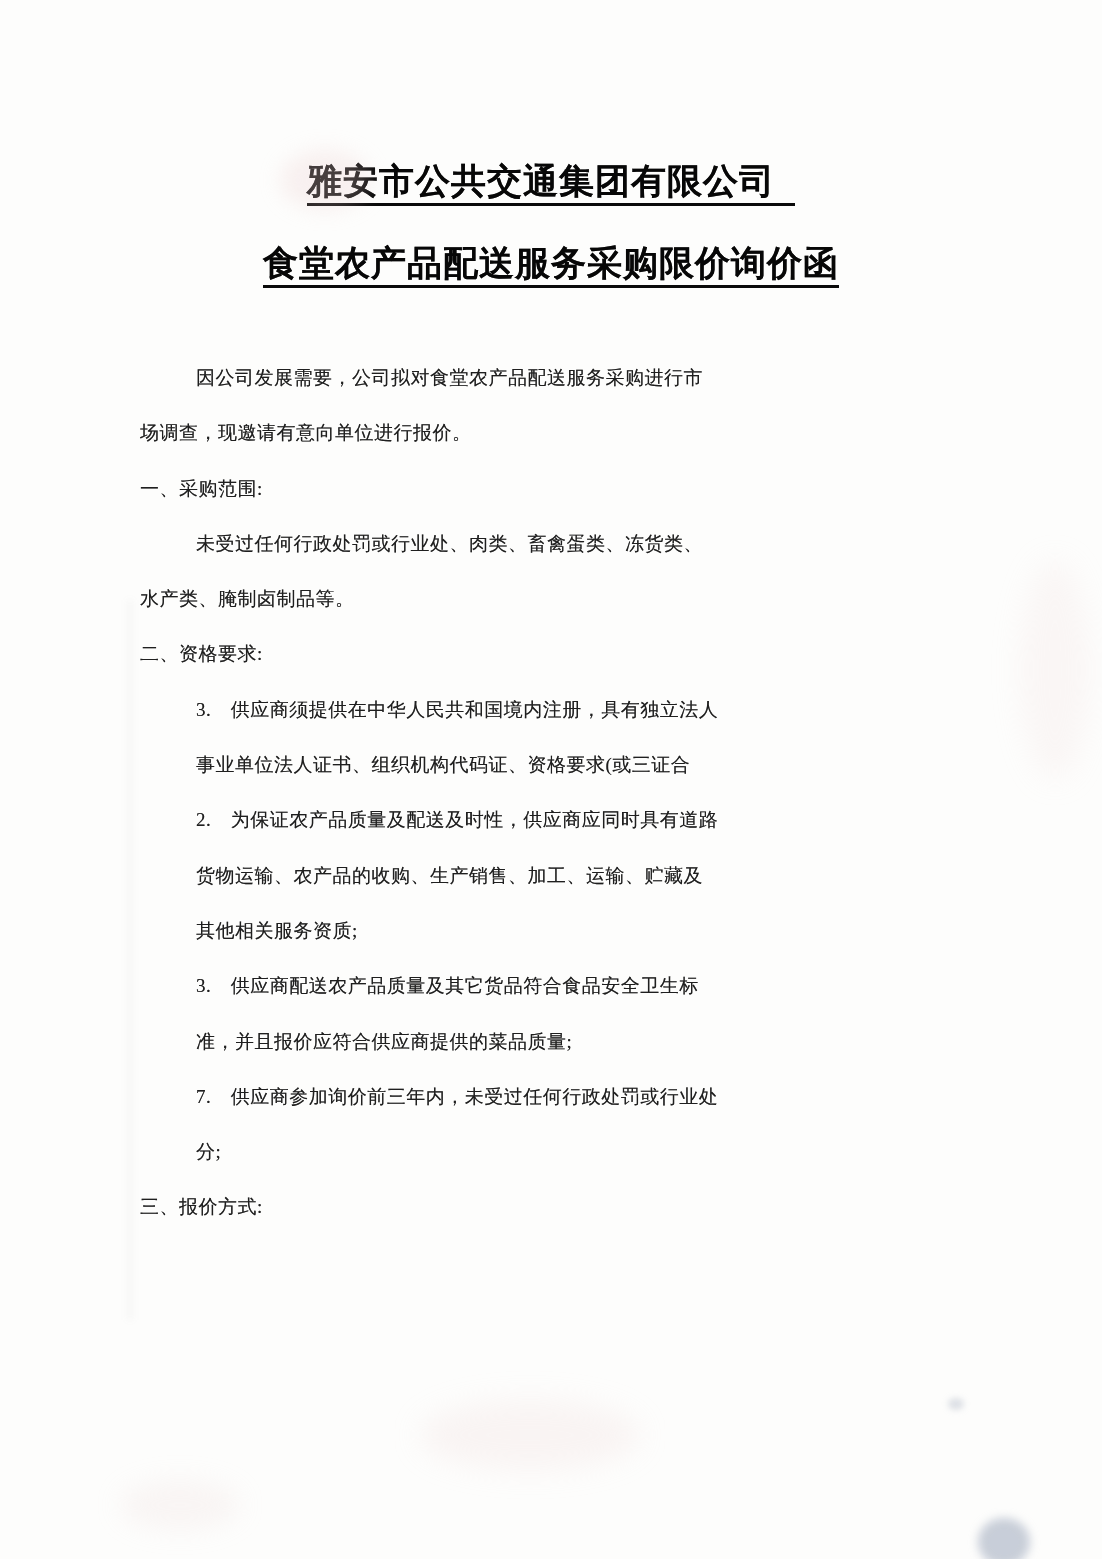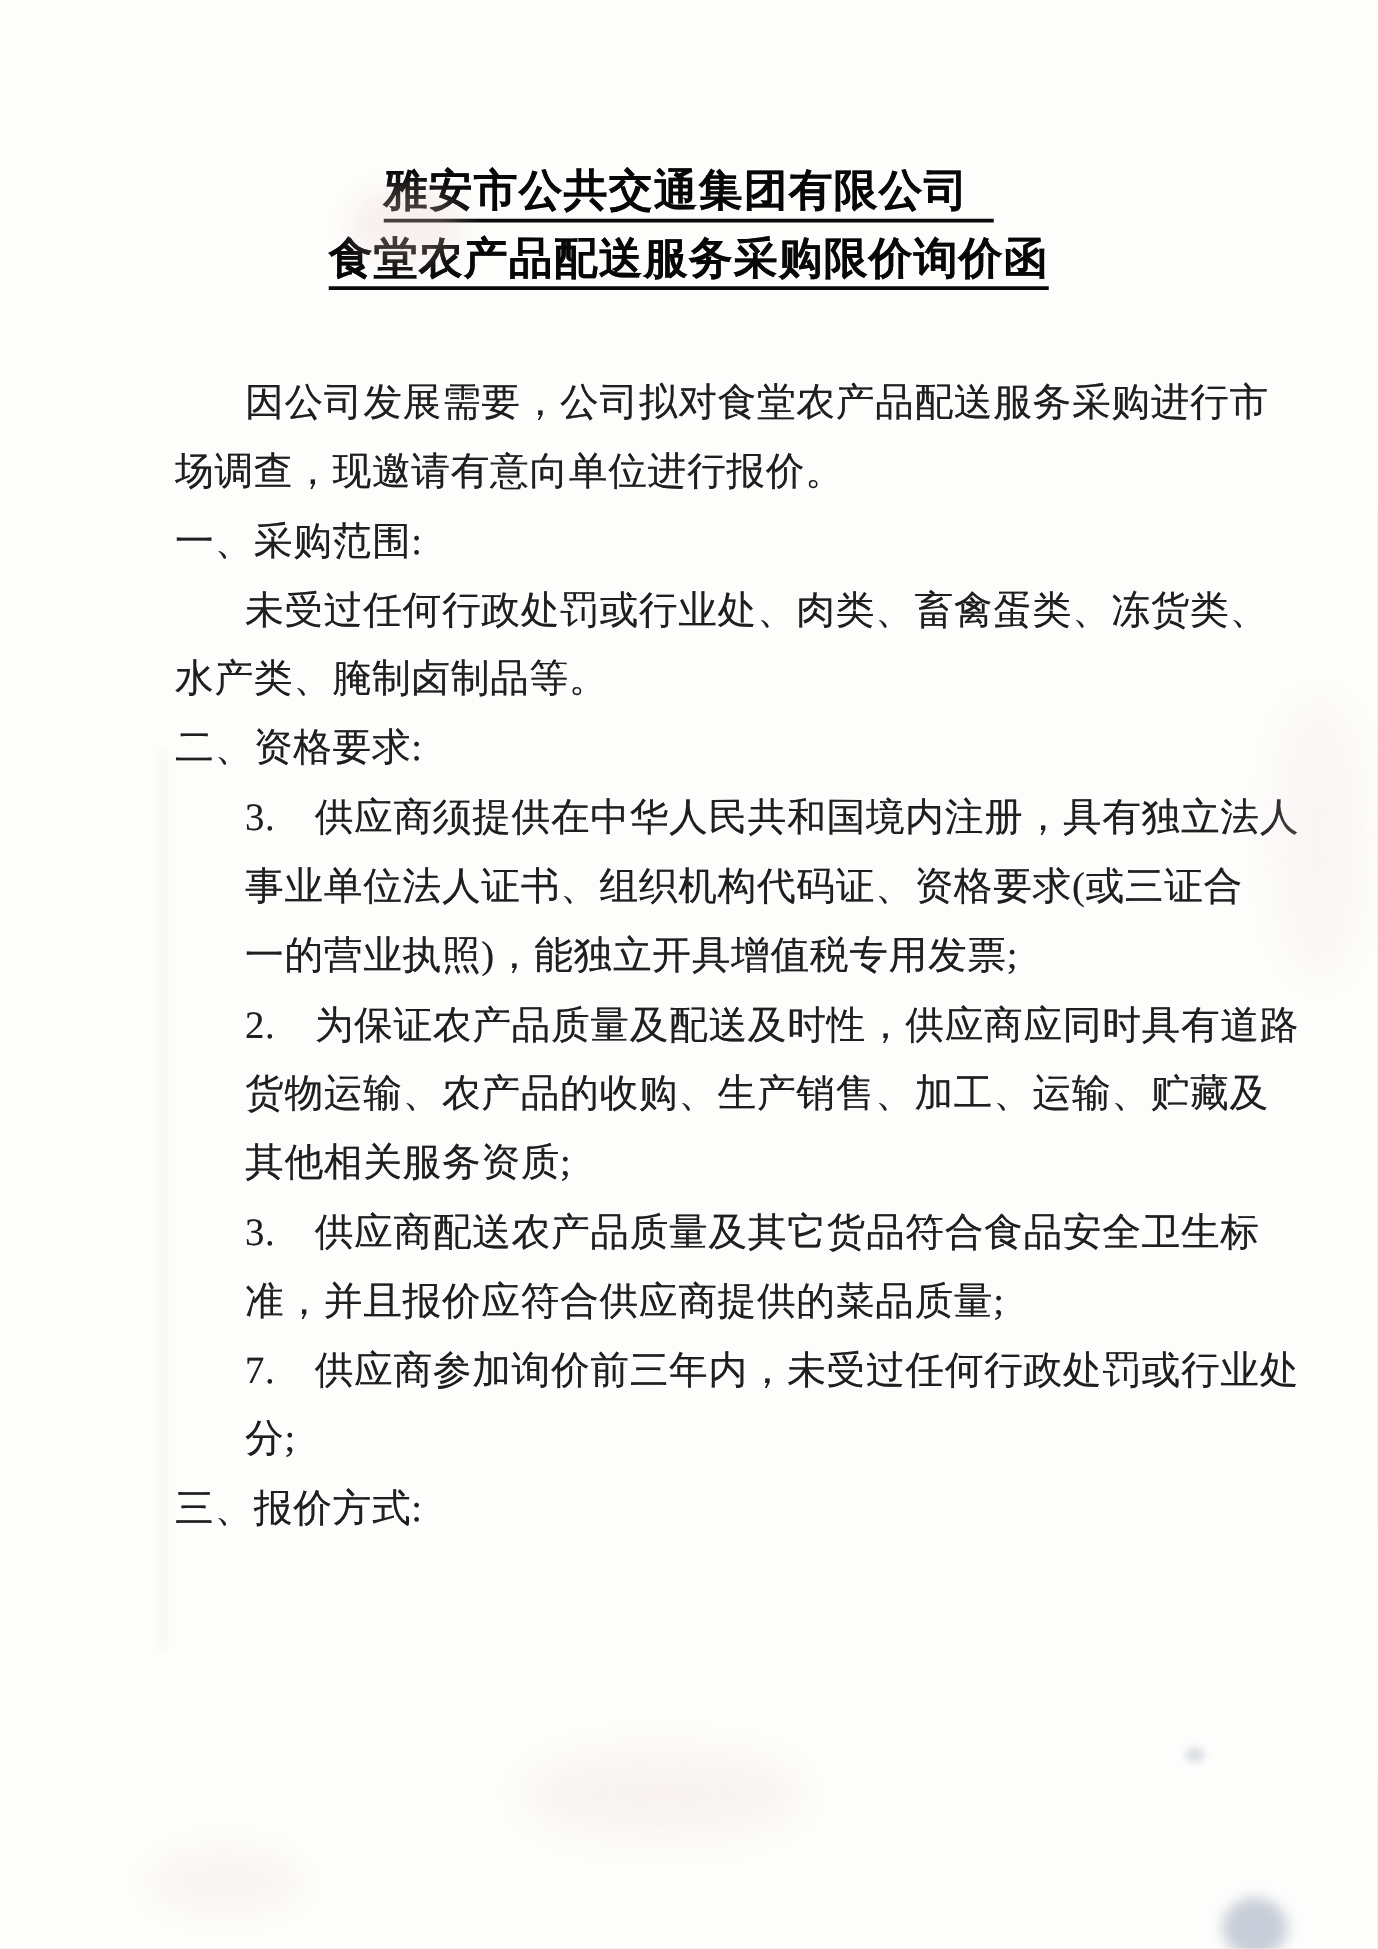--- a/index.html
+++ b/index.html
@@ -15,27 +15,28 @@
   
   .title-block{padding-top:126px;text-align:center;}
   .title-line{
     font-family:"Liberation Sans","DejaVu Sans",sans-serif;
     font-weight:700;
     font-size:35px;
     line-height:54px;
     letter-spacing:1px;
     color:#070707;
     text-shadow:0 0 0.5px rgba(0,0,0,0.7);
+    margin-top:28px;
   }
   .title-line .u{border-bottom:3px solid #0a0a0a;padding-bottom:3px;}
   .title-line .u-ext{padding-right:20px;}
   
   .doc-body{margin-top:60px;padding-left:140px;padding-right:130px;}
   .ln{
-    font-size:31px;
+    font-size:19px;
     line-height:55.3px;
     letter-spacing:0.5px;
     white-space:pre;
     text-shadow:0 0 0.4px rgba(20,20,20,0.55);
     font-family:Liberation Serif, serif;
   }
   .ind{padding-left:56px;}
   .ind-lg{padding-left:66px;}
   .off{}
   
@@ -60,21 +61,20 @@
 
   <div class="doc-body">
     <div class="ln ind">因公司发展需要，公司拟对食堂农产品配送服务采购进行市</div>
     <div class="ln">场调查，现邀请有意向单位进行报价。</div>
     <div class="ln">一、采购范围:</div>
     <div class="ln ind">未受过任何行政处罚或行业处、肉类、畜禽蛋类、冻货类、</div>
     <div class="ln">水产类、腌制卤制品等。</div>
     <div class="ln">二、资格要求:</div>
     <div class="ln ind">3.　供应商须提供在中华人民共和国境内注册，具有独立法人</div>
     <div class="ln ind">事业单位法人证书、组织机构代码证、资格要求(或三证合</div>
-    <div class="ln ind">一的营业执照)，能独立开具增值税专用发票;</div>
     <div class="ln ind">2.　为保证农产品质量及配送及时性，供应商应同时具有道路</div>
     <div class="ln ind">货物运输、农产品的收购、生产销售、加工、运输、贮藏及</div>
     <div class="ln ind">其他相关服务资质;</div>
     <div class="ln ind">3.　供应商配送农产品质量及其它货品符合食品安全卫生标</div>
     <div class="ln ind">准，并且报价应符合供应商提供的菜品质量;</div>
     <div class="ln ind">7.　供应商参加询价前三年内，未受过任何行政处罚或行业处</div>
     <div class="ln ind">分;</div>
     <div class="ln off">三、报价方式:</div>
   </div>
 

